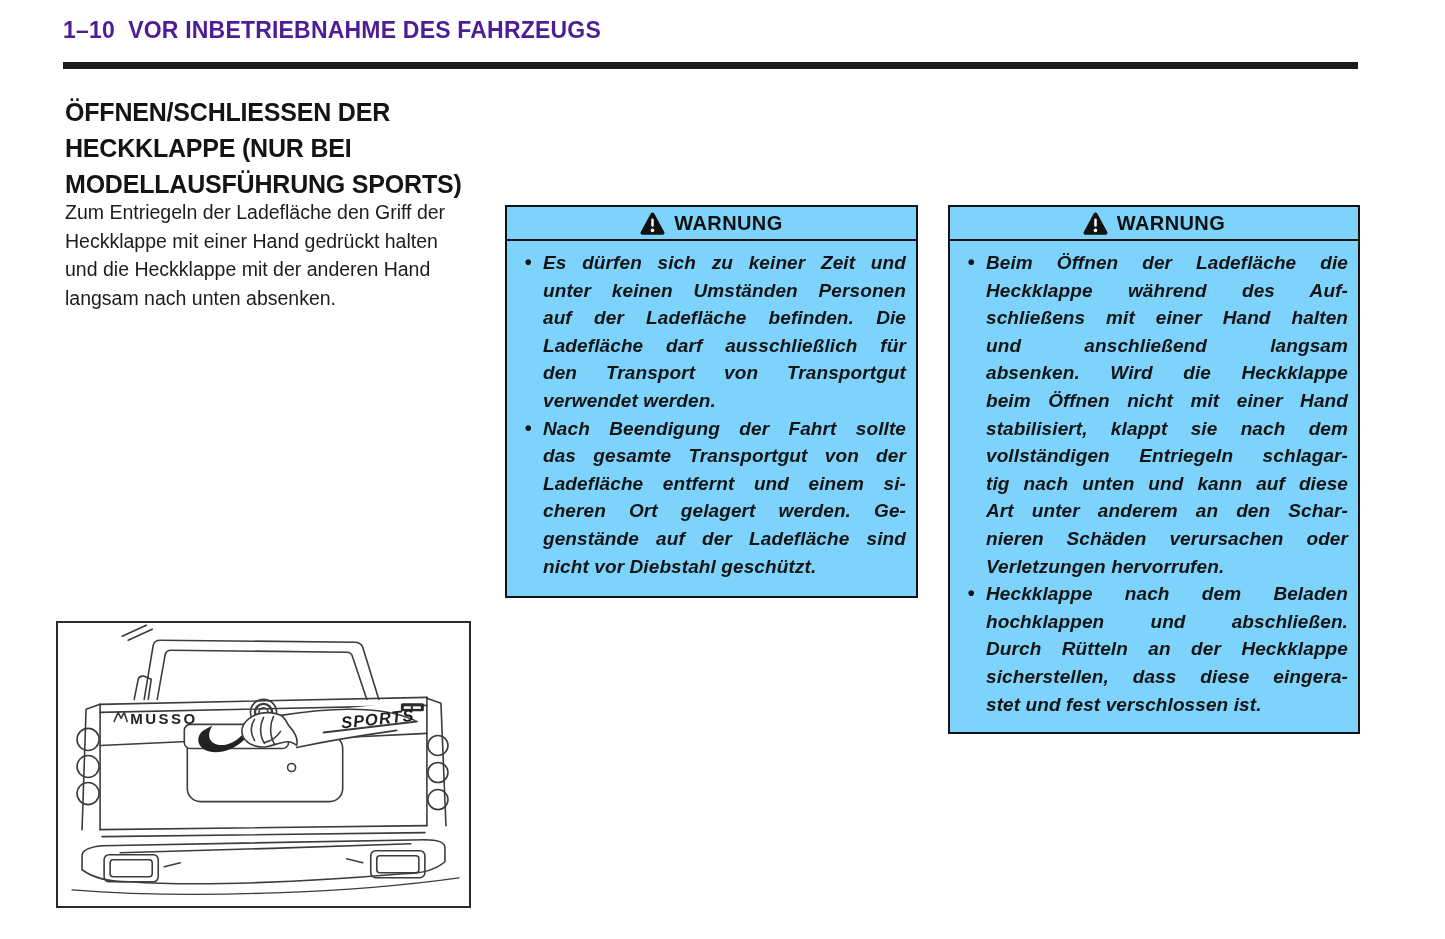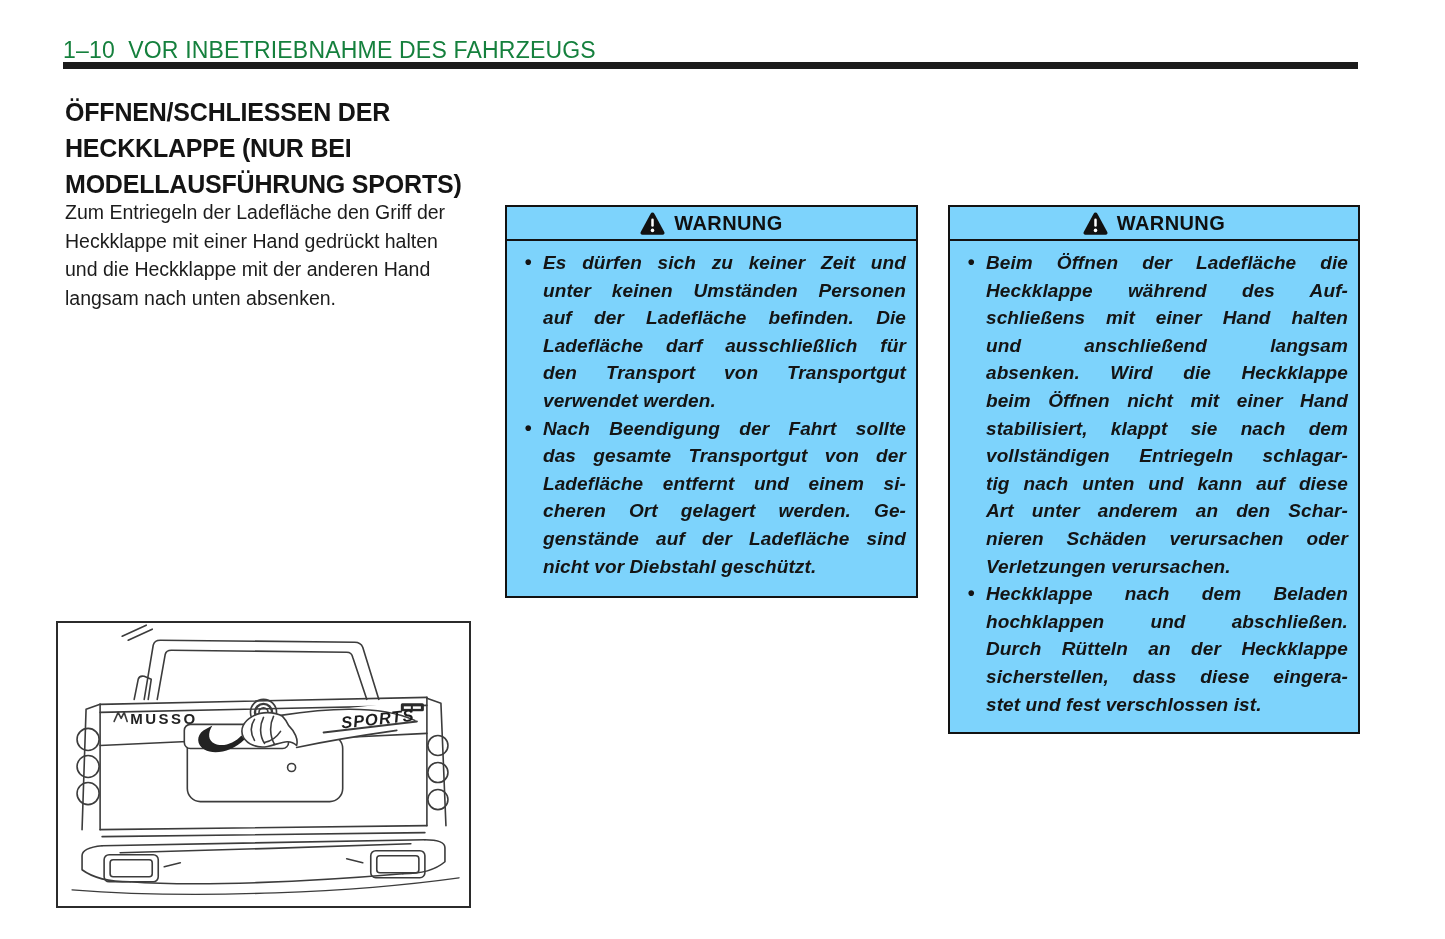--- a/index.html
+++ b/index.html
@@ -8,23 +8,23 @@
     position:relative;
     width:1445px; height:939px;
     overflow:hidden;
     font-family:"Liberation Sans", sans-serif;
     color:#1a1a1a;
   }
   .abs { position:absolute; }
 
   
   #page-header {
-    left:63px; top:37px;
-    font-size:23px; font-weight:400; letter-spacing:0.2px;
-    white-space:pre; color:#15803d;
+    left:63px; top:17px;
+    font-size:23px; font-weight:700; letter-spacing:0.2px;
+    white-space:pre; color:#4c1d95;
   }
   #header-rule {
     left:63px; top:62px; width:1295px; height:7px;
     background:#1b1b1b;
   }
 
   
   #section-title {
     left:65px; top:94px; width:478px;
     font-size:25px; font-weight:700; line-height:36px;
@@ -222,21 +222,21 @@
           <div>Heckklappe während des Auf-</div>
           <div>schließens mit einer Hand halten</div>
           <div>und anschließend langsam</div>
           <div>absenken. Wird die Heckklappe</div>
           <div>beim Öffnen nicht mit einer Hand</div>
           <div>stabilisiert, klappt sie nach dem</div>
           <div>vollständigen Entriegeln schlagar-</div>
           <div>tig nach unten und kann auf diese</div>
           <div>Art unter anderem an den Schar-</div>
           <div>nieren Schäden verursachen oder</div>
-          <div>Verletzungen verursachen.</div>
+          <div>Verletzungen hervorrufen.</div>
         </div>
     </div>
     <div class="bullet">
       <div class="bmark">•</div>
       <div class="blines">
           <div>Heckklappe nach dem Beladen</div>
           <div>hochklappen und abschließen.</div>
           <div>Durch Rütteln an der Heckklappe</div>
           <div>sicherstellen, dass diese eingera-</div>
           <div>stet und fest verschlossen ist.</div>

